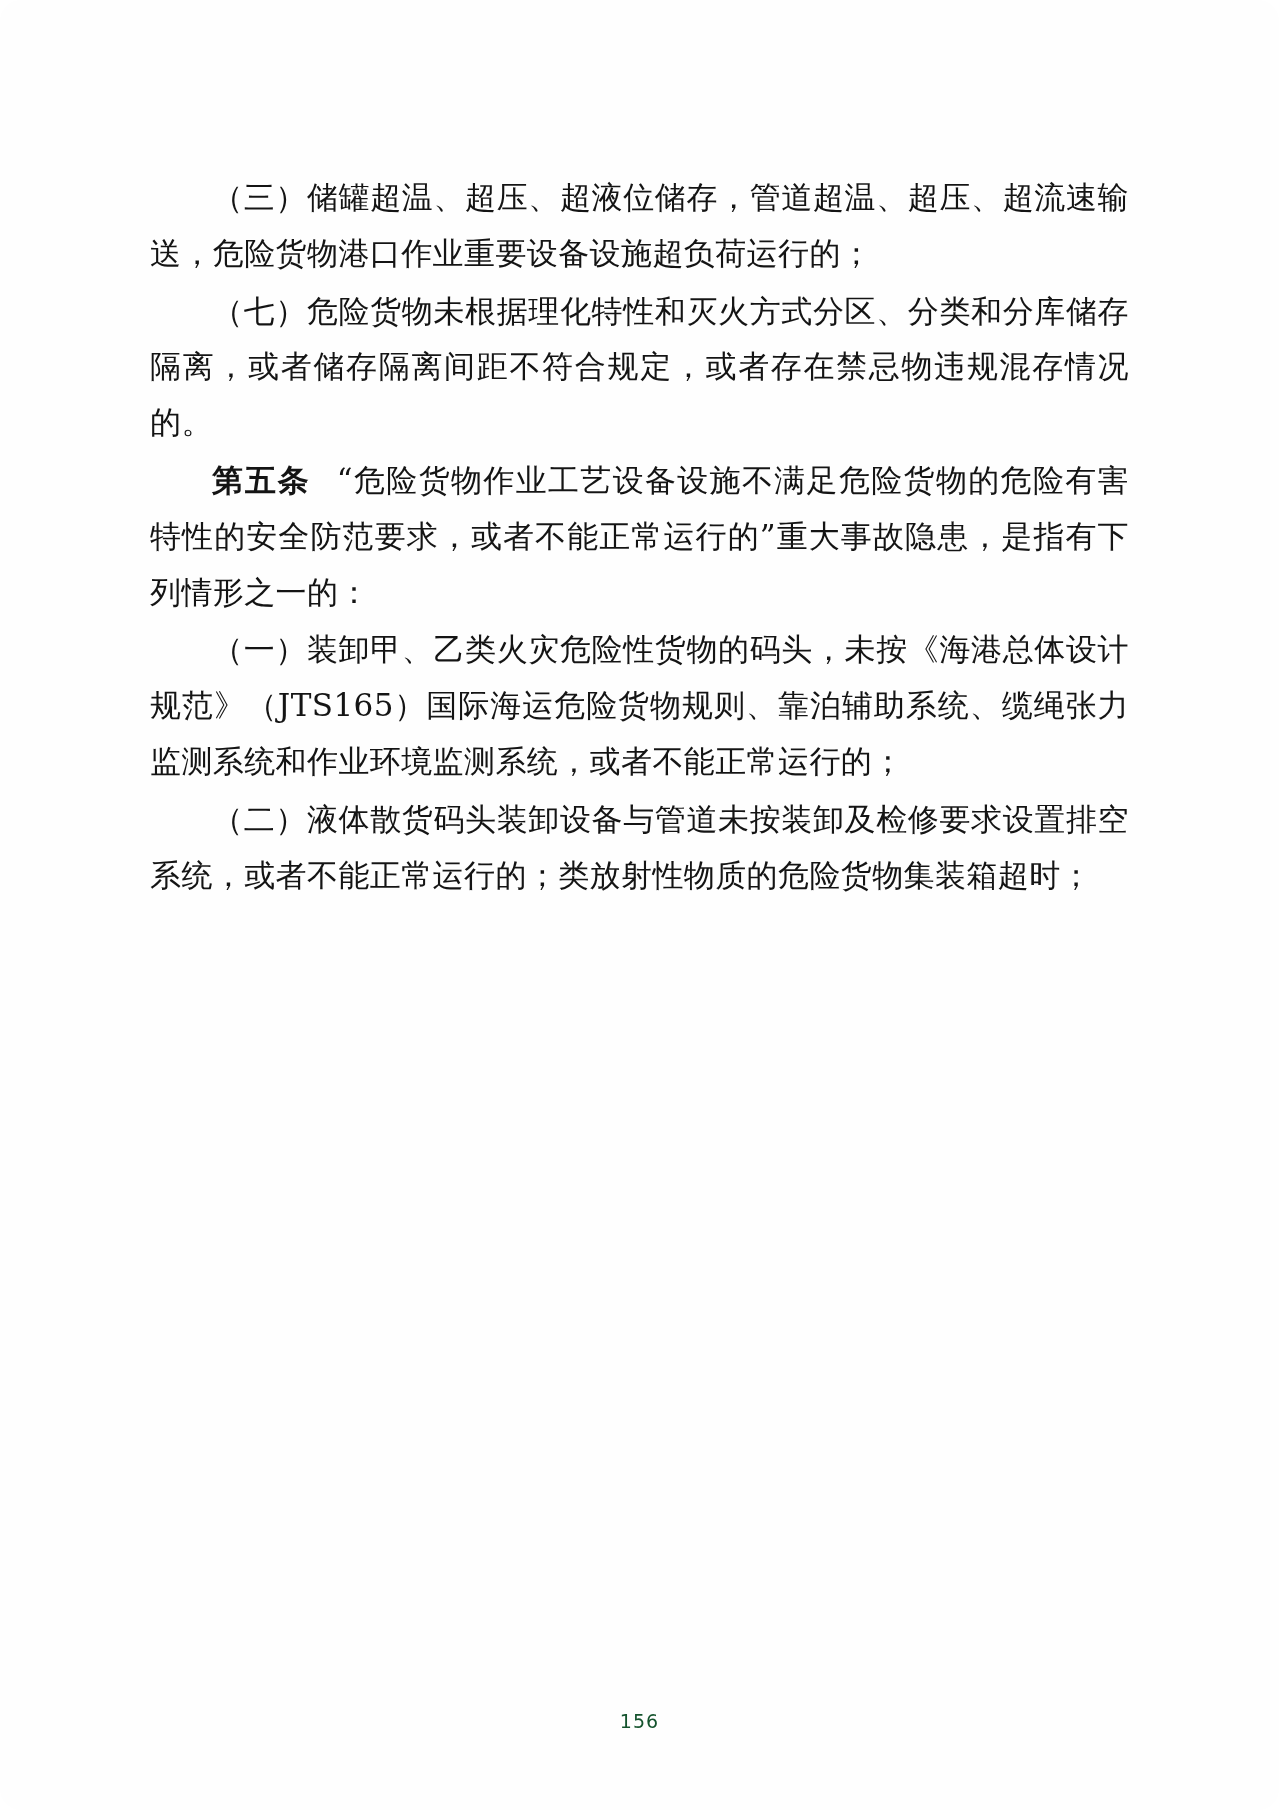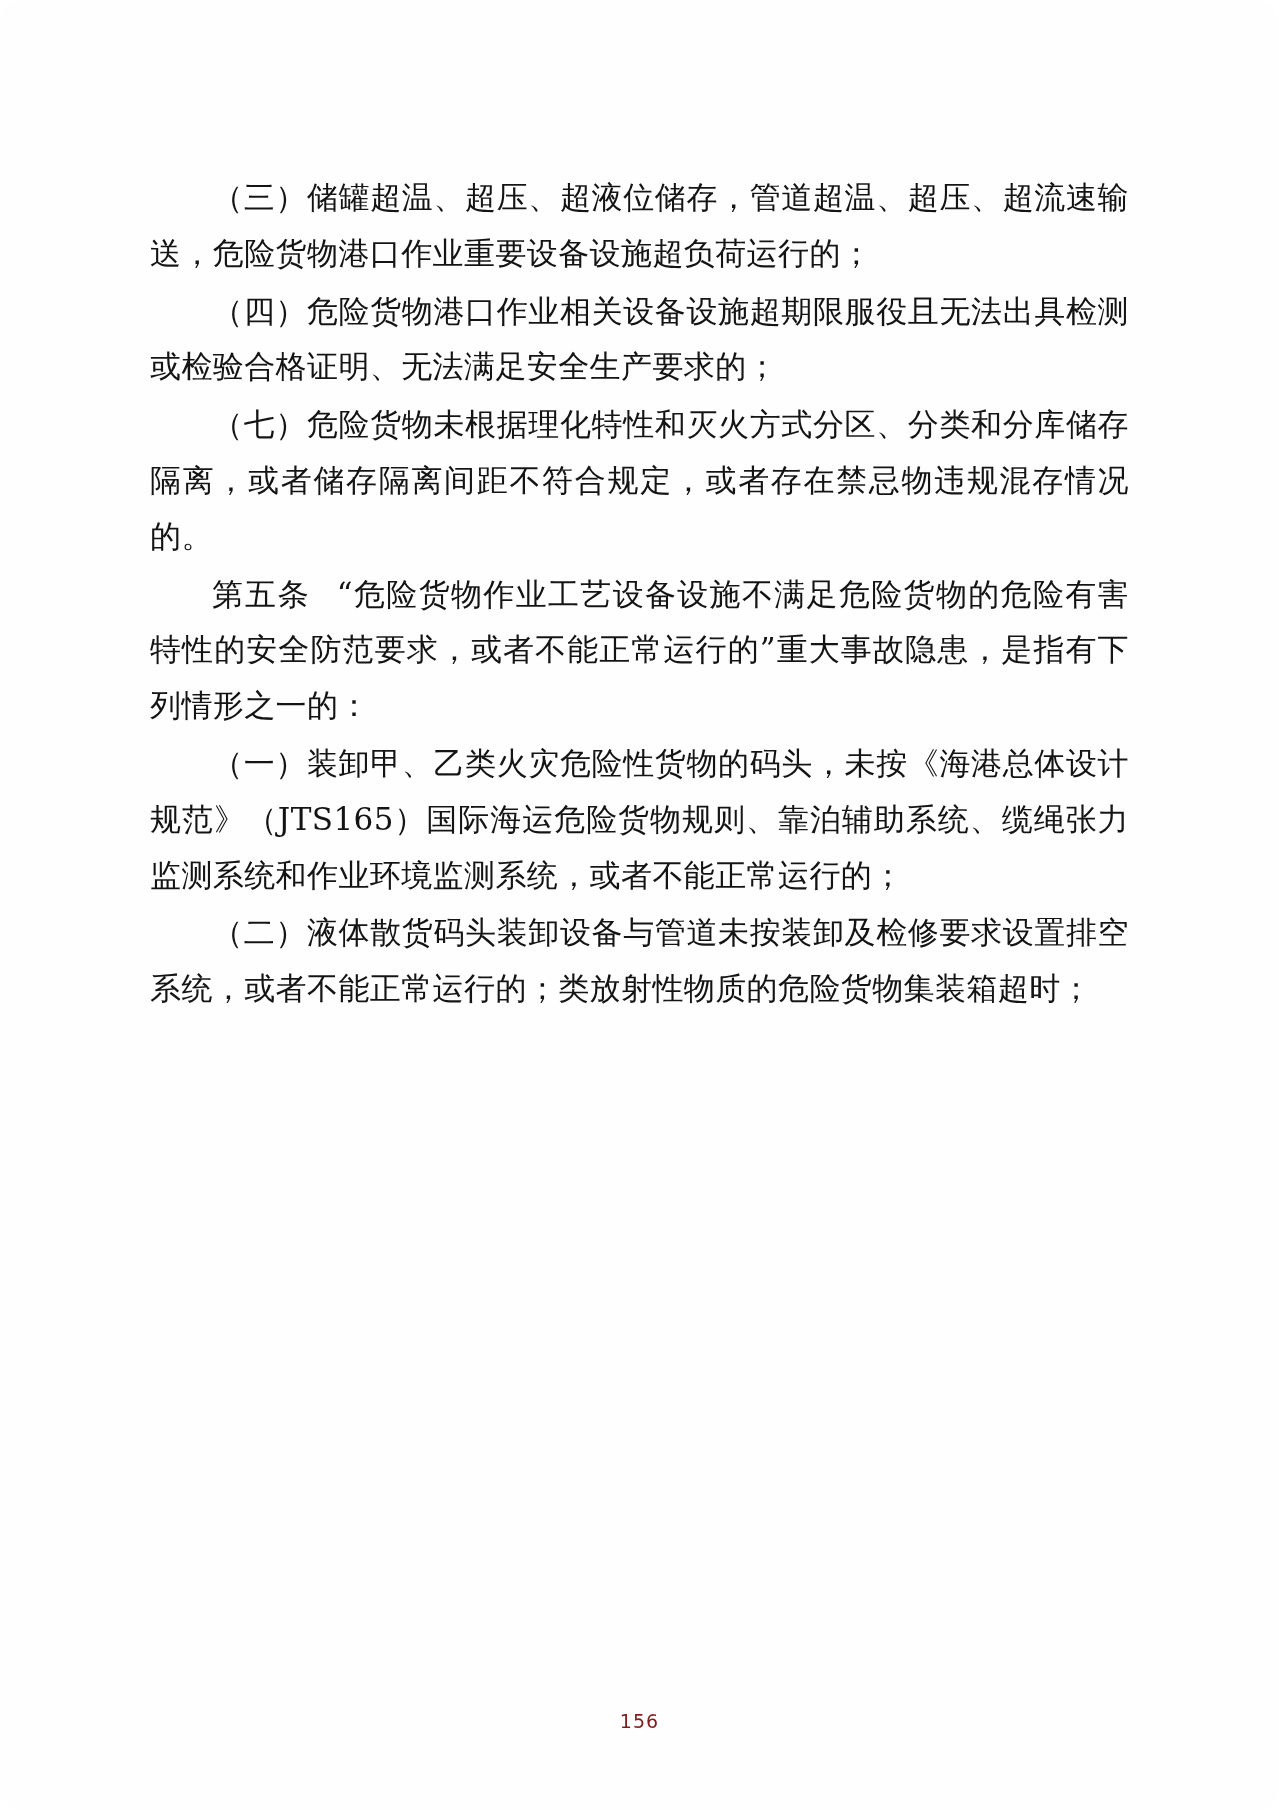--- a/index.html
+++ b/index.html
@@ -31,48 +31,47 @@
     line-height: 1.80;
     letter-spacing: 0.4px;
     text-align: justify;
     color: #141414;
   }
   .para {
     margin: 0 0 2px 0;
     text-indent: 62px;
   }
   .article-head {
-    font-weight: normal;
+    font-weight: bold;
     letter-spacing: 1px;
   }
   .article-gap {
     display: inline-block;
     width: 26px;
   }
   .page-number {
     position: absolute;
     left: 0;
     right: 0;
     bottom: 78px;
     text-align: center;
     font-size: 19px;
     font-family: "DejaVu Sans", "Liberation Sans", sans-serif;
-    color: #7f1d1d;
+    color: #14532d;
     letter-spacing: 1px;
   }
 </style>
 </head>
 <body>
 
 <div class="page">
   <div class="body-text">
 
     <p class="para">（三）储罐超温、超压、超液位储存，管道超温、超压、超流速输送，危险货物港口作业重要设备设施超负荷运行的；</p>
 
-    <p class="para">（四）危险货物港口作业相关设备设施超期限服役且无法出具检测或检验合格证明、无法满足安全生产要求的；</p>
 
 
 
     <p class="para">（七）危险货物未根据理化特性和灭火方式分区、分类和分库储存隔离，或者储存隔离间距不符合规定，或者存在禁忌物违规混存情况的。</p>
 
     <p class="para">
       <span class="article-head">第五条</span><span class="article-gap"></span><span>“危险货物作业工艺设备设施不满足危险货物的危险有害特性的安全防范要求，或者不能正常运行的”重大事故隐患，是指有下列情形之一的：</span>
     </p>
 
     <p class="para">（一）装卸甲、乙类火灾危险性货物的码头，未按《海港总体设计规范》（JTS165）国际海运危险货物规则、靠泊辅助系统、缆绳张力监测系统和作业环境监测系统，或者不能正常运行的；</p>

